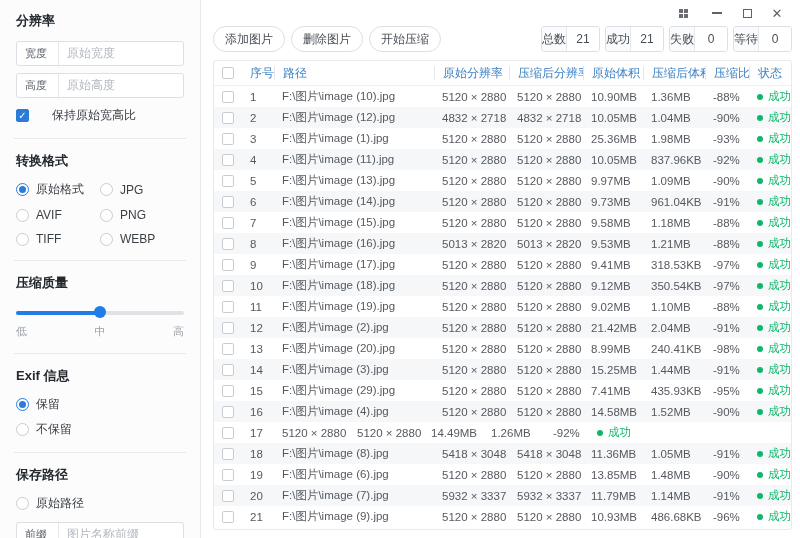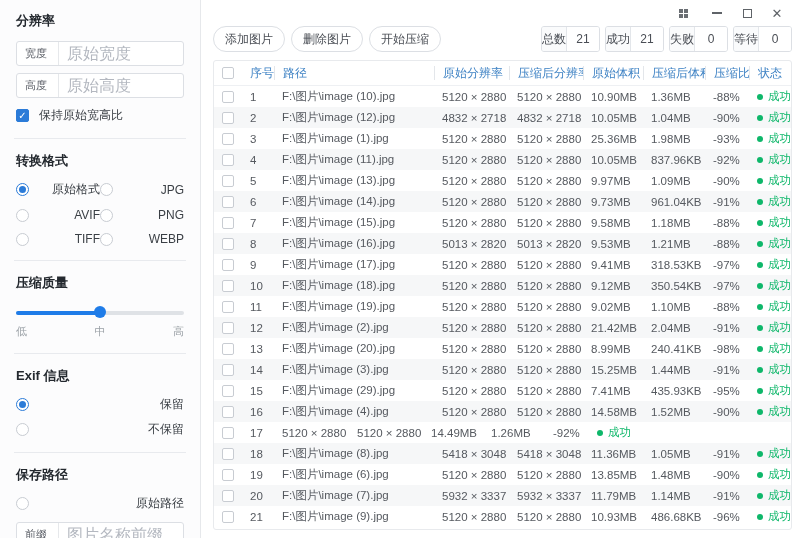--- a/index.html
+++ b/index.html
@@ -18,35 +18,35 @@
   .sec-title { font-size:13px; font-weight:bold; color:#24292f; margin-bottom:11px; }
   .igroup {
     display:flex; align-items:center; height:25px;
     border:1px solid #dcdfe4; border-radius:3px; background:#fff; margin-bottom:7px;
   }
   .igroup .addon {
     flex:0 0 42px; padding-left:8px; color:#5a5e66; font-size:11px;
     border-right:1px solid #e6e8eb; height:100%; display:flex; align-items:center;
   }
   .igroup input {
-    flex:1; border:0; outline:none; padding:0 8px; font-size:16px; min-width:0;
+    flex:1; border:0; outline:none; padding:0 8px; font-size:12px; min-width:0;
     font-family:Liberation Serif, serif; color:#4d7c0f; background:transparent;
   }
   .igroup input::placeholder { color:#b4b8c0; }
-  .chk-row { display:flex; align-items:center; gap:10px; margin-top:9px; }
+  .chk-row { display:flex; align-items:center; gap:23px; margin-top:9px; }
   .cbox {
     width:13px; height:13px; border-radius:2px; border:1px solid #c8ccd2; background:#fff;
     display:inline-flex; align-items:center; justify-content:center; flex:0 0 13px;
   }
   .cbox.checked { background:#2b7bd8; border-color:#2b7bd8; }
   .cbox.checked::after { content:"✓"; color:#fff; font-size:10px; line-height:1; }
   .divider { height:1px; background:#e8eaee; margin:14px -2px 13px -2px; }
   .radio-grid { display:grid; grid-template-columns: 1fr 1fr; row-gap:10px; }
   .radio-row { display:flex; gap:8px;flex-direction:column; }
-  .radio { display:flex; align-items:center; gap:7px; cursor:default;justify-content:space-between; }
+  .radio { display:flex; align-items:center; gap:7px; cursor:default; }
   .rdot {
     width:13px; height:13px; border-radius:50%; border:1px solid #c8ccd2; background:#fff;
     flex:0 0 13px; display:inline-flex; align-items:center; justify-content:center;
   }
   .radio.selected .rdot { border-color:#2b7bd8; }
   .radio.selected .rdot::after { content:""; width:7px; height:7px; border-radius:50%; background:#2b7bd8; }
   .radio .rlabel { font-size:12px; color:#3a3f45; }
   .slider { position:relative; height:12px; margin:14px 0 6px 0; }
   .slider .track { position:absolute; top:5px; left:0; right:0; height:4px; border-radius:2px; background:#dfe2e6; }
   .slider .fill { position:absolute; top:5px; left:0; width:50%; height:4px; border-radius:2px; background:#1f7ce8; }

